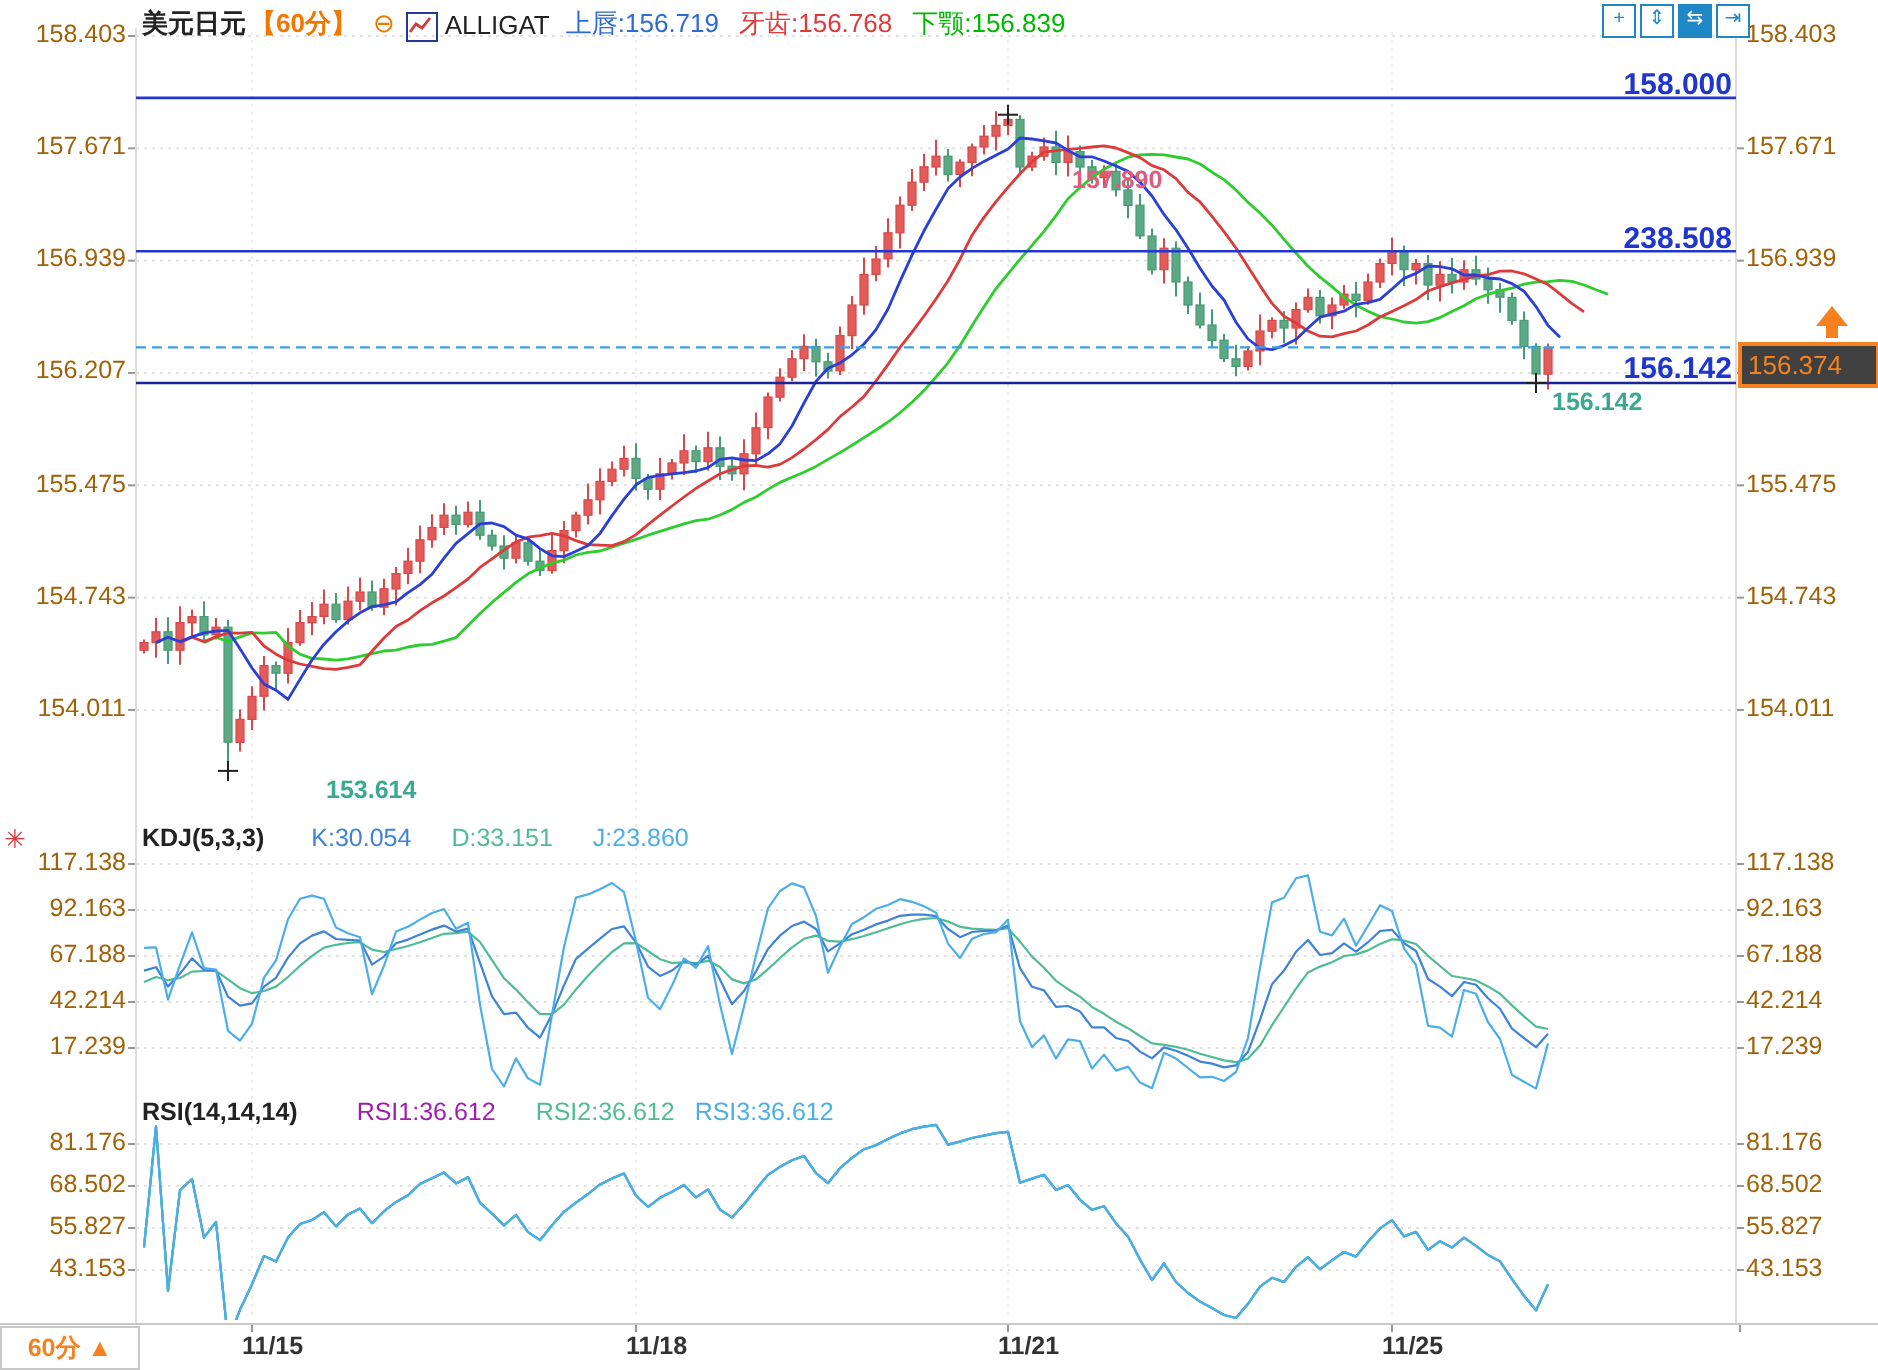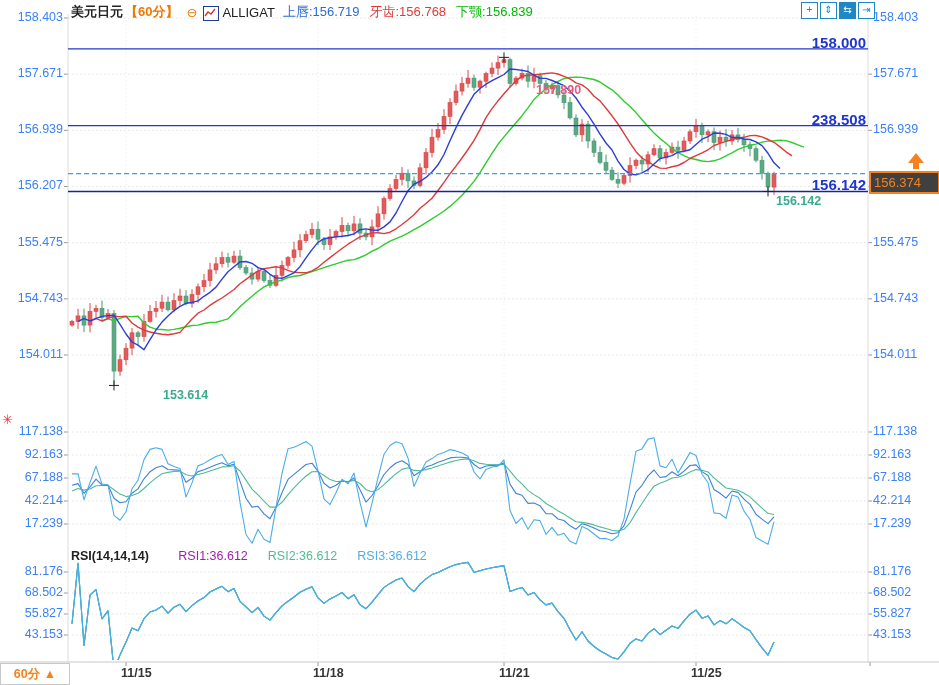--- a/index.html
+++ b/index.html
@@ -1,21 +1,21 @@
 <!DOCTYPE html>
 <html><head>
 <meta charset="utf-8">
 <style>
   html,body{margin:0;padding:0;background:#fff;}
   #wrap{position:relative;width:939px;height:685px;background:#fff;overflow:hidden;
         font-family:"Liberation Sans","DejaVu Sans",sans-serif;}
   #chart-svg{position:absolute;left:0;top:0;z-index:0;}
   #labels{position:absolute;left:0;top:0;width:939px;height:685px;z-index:2;pointer-events:none;}
   #labels div{position:absolute;white-space:nowrap;}
-  .ax{font-size:12.5px;color:#3b82f6;}
+  .ax{font-size:12.5px;color:#a16207;}
   .date{font-size:12.5px;color:#333;font-weight:bold;}
   .plabel{font-weight:bold;color:#1f35cf;font-size:15px;}
   .marker{font-weight:bold;font-size:12.5px;}
   .hdr{position:absolute;top:3px;left:71px;font-size:13px;color:#222;z-index:3;display:flex;align-items:center;}
   .hdr .sym{font-weight:bold;color:#222;}
   .hdr .per{font-weight:bold;color:#f07800;margin-left:2px;}
   .hdr .minus{color:#f07800;margin:0 6px 0 8px;font-size:13px;}
   .hdr .cicon{display:inline-block;width:14px;height:13px;border:1px solid #223a8f;margin-right:3px;position:relative;top:1px;}
   .hdr .iname{color:#222;margin-right:8px;}
   .hdr .litem{margin-right:10px;}
@@ -387,24 +387,27 @@
 
   <div class="toolbar" id="toolbar">
       <span class="ticon">+</span>
       <span class="ticon">⇕</span>
       <span class="ticon active">⇆</span>
       <span class="ticon">⇥</span>
     </div>
 
   <span class="sun">✳</span>
 
+  <div class="subhdr" id="kdj-hdr" style="left:71px;top:412px;">
+    <span><b>KDJ</b><b>(5,3,3)</b></span>
+  <span style="color: rgb(63, 130, 217); margin-left: 10px;">K:30.054</span><span style="color: rgb(79, 188, 147); margin-left: 10px;">D:33.151</span><span style="color: rgb(76, 174, 232); margin-left: 10px;">J:23.860</span></div>
 
   <div class="subhdr" id="rsi-hdr" style="left:71px;top:549px;">
     <span><b>RSI</b><b>(14,14,14)</b></span>
-  <span style="color: #a21caf; margin-left: 16px;">RSI1:36.612</span><span style="color: rgb(79, 188, 147); margin-left: 10px;">RSI2:36.612</span><span style="color: rgb(76, 174, 232); margin-left: 10px;">RSI3:36.612</span></div>
+  <span style="color: #a21caf; margin-left: 16px;">RSI1:36.612</span><span style="color: rgb(79, 188, 147); margin-left: 10px;">RSI2:36.612</span><span style="color: rgb(76, 174, 232); ">RSI3:36.612</span></div>
 
   <div id="labels">
       <div class="ax" style="left: 0px; width: 63px; top: 10px; text-align: right;">158.403</div>
       <div class="ax" style="left: 873px; width: 64px; top: 10px; text-align: left;">158.403</div>
       <div class="ax" style="left: 0px; width: 63px; top: 66.1642px; text-align: right;">157.671</div>
       <div class="ax" style="left: 873px; width: 64px; top: 66.1642px; text-align: left;">157.671</div>
       <div class="ax" style="left: 0px; width: 63px; top: 122.328px; text-align: right;">156.939</div>
       <div class="ax" style="left: 873px; width: 64px; top: 122.328px; text-align: left;">156.939</div>
       <div class="ax" style="left: 0px; width: 63px; top: 178.492px; text-align: right;">156.207</div>
       <div class="ax" style="left: 873px; width: 64px; top: 178.492px; text-align: left;">156.207</div>

